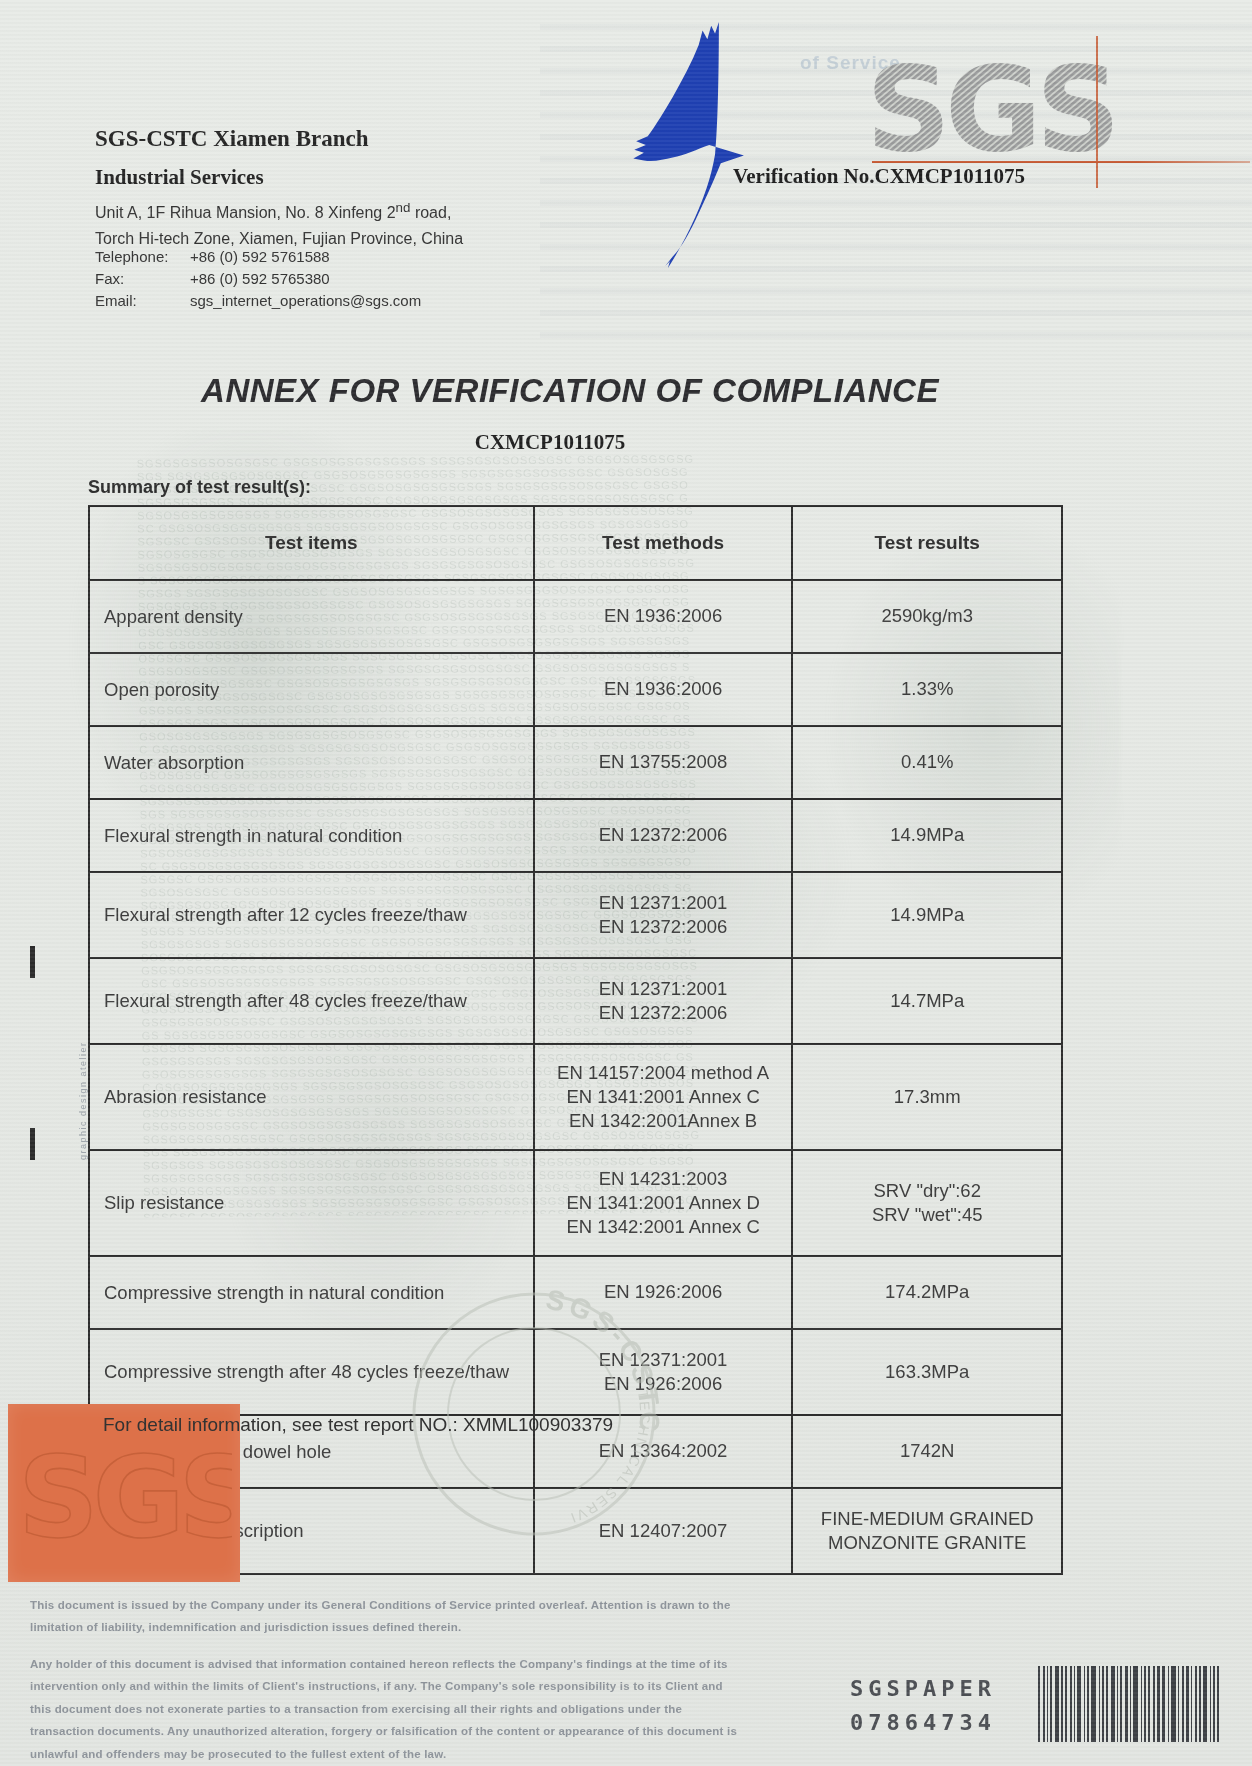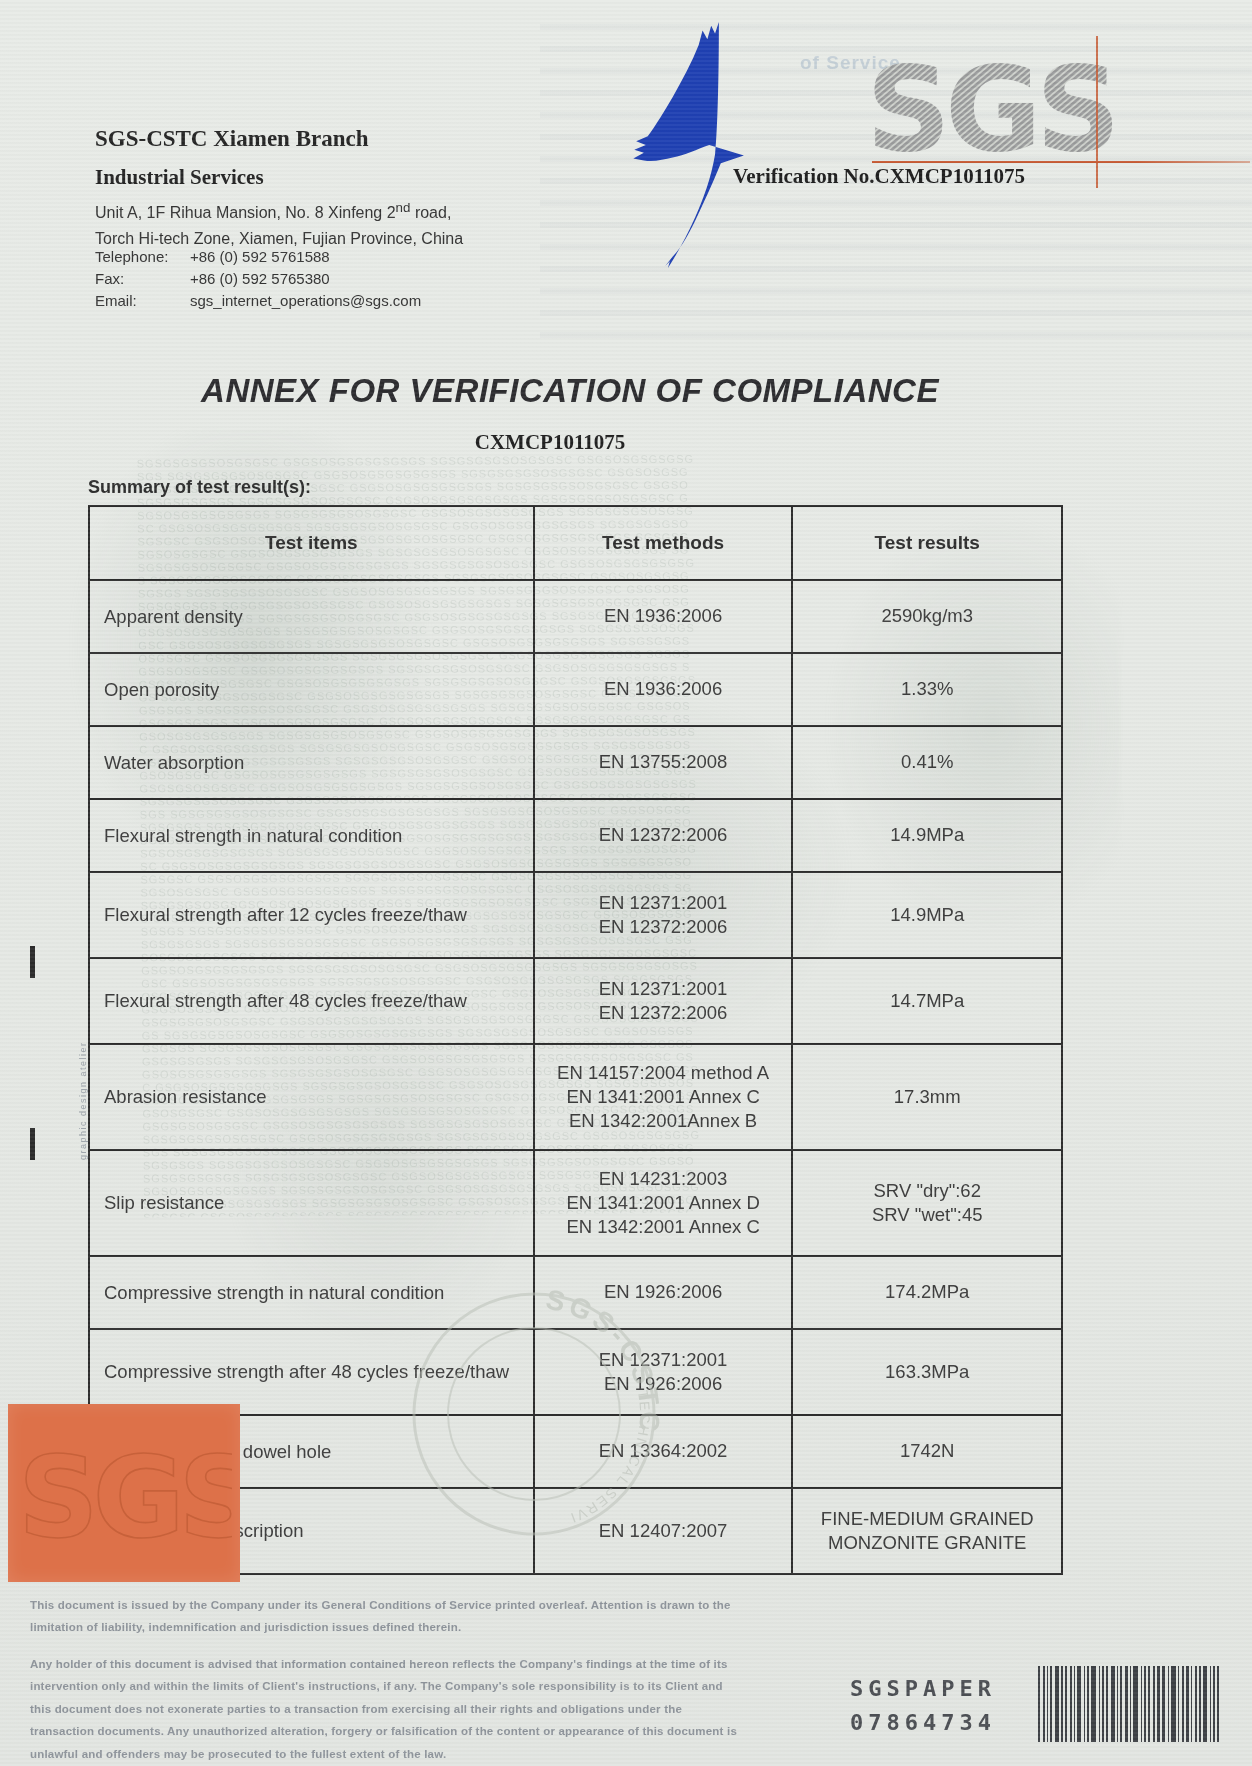--- a/index.html
+++ b/index.html
@@ -307,20 +307,21 @@
             <div>EN 12407:2007</div>
           </td>
           <td class="results">
             <div>FINE-MEDIUM GRAINED</div>
             <div>MONZONITE GRANITE</div>
           </td>
         </tr>
       </tbody>
   </table>
 
+  <div class="detail-note">For detail information, see test report NO.: XMML100903379</div>
 
   <div class="orange-block">
     <svg width="216" height="130">
       <text x="2" y="104" font-family="'DejaVu Sans',sans-serif" font-size="112" font-weight="bold" letter-spacing="-6" fill="none" stroke="#c05c35" stroke-width="1.6">SGS</text>
     </svg>
   </div>
 
   <svg class="seal" width="264" height="264" viewBox="0 0 264 264">
     <circle cx="132" cy="132" r="120" fill="none" stroke="#b9bfb6" stroke-width="3"></circle>
     <circle cx="132" cy="132" r="86" fill="none" stroke="#b9bfb6" stroke-width="2"></circle>

